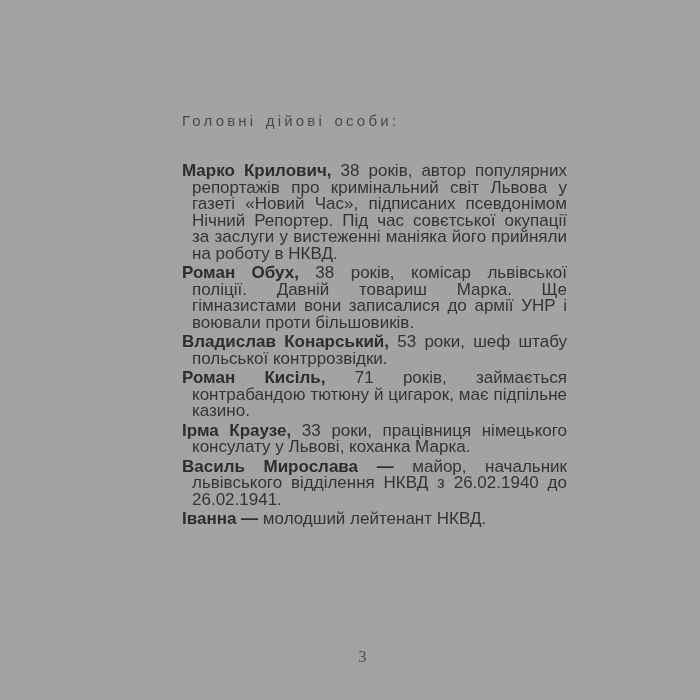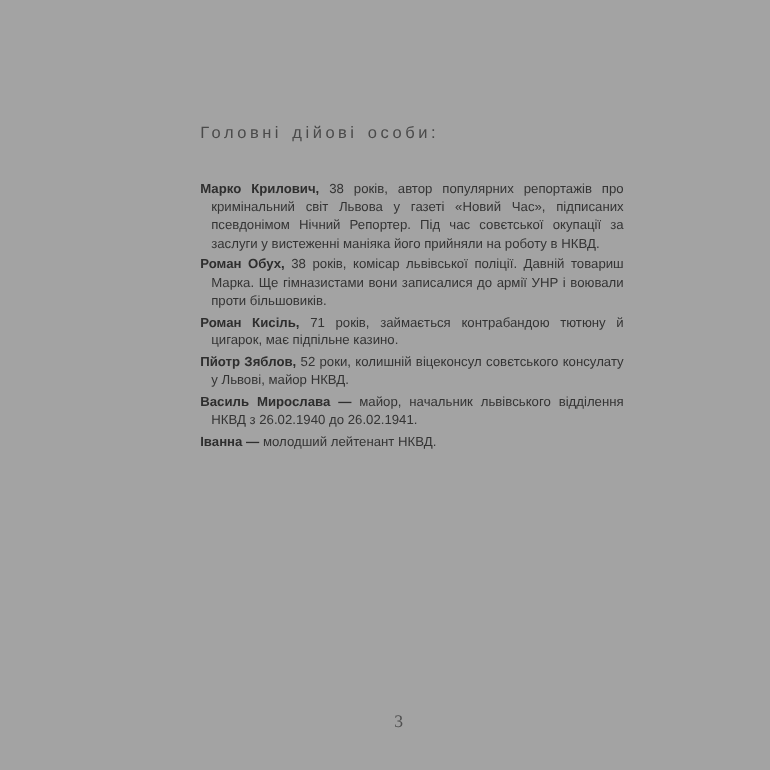--- a/index.html
+++ b/index.html
@@ -22,21 +22,21 @@
     font-size:15px;
     font-weight:400;
     line-height:18px;
     letter-spacing:3.2px;
     word-spacing:2px;
     color:#4a4a4a;
   }
   .entries { margin-top:33px; }
   .entry {
     margin:0 0 3px 0;
-    font-size:12px;
+    font-size:17px;
     line-height:16.5px;
     color:#343434;
     text-align:justify;
     padding-left:10px;
     text-indent:-10px;
     -webkit-hyphens:manual;
     hyphens:manual;
   }
   .entry .name { font-weight:700; color:#2e2e2e; }
   .folio {
@@ -52,21 +52,22 @@
 </head>
 <body>
 
 <div class="page">
   <div class="content">
     <h1 class="heading">Головні дійові особи:</h1>
 
     <div class="entries">
       <p class="entry"><strong class="name">Марко Крилович,</strong> <span>38 років, автор популярних репортажів про кримінальний світ Львова у газеті «Новий Час», під­писаних псевдонімом Нічний Репортер. Під час совєтської окупації за заслуги у вистеженні маніяка його прийняли на роботу в НКВД.</span></p>
       <p class="entry"><strong class="name">Роман Обух,</strong> <span>38 років, комісар львівської поліції. Давній то­вариш Марка. Ще гімназистами вони записалися до армії УНР і воювали проти більшовиків.</span></p>
+      <p class="entry"><strong class="name">Владислав Конарський,</strong> <span>53 роки, шеф штабу польської контр­розвідки.</span></p>
       <p class="entry"><strong class="name">Роман Кисіль,</strong> <span>71 років, займається контрабандою тютюну й цигарок, має підпільне казино.</span></p>
-      <p class="entry"><strong class="name">Пйотр Зяблов,</strong> <span>52 роки, колишній віцеконсул совєтського консулату у Львові, майор НКВД.</span></p>
+      <p class="entry"><strong class="name">Ірма Краузе,</strong> <span>33 роки, працівниця німецького консулату у Львові, коханка Марка.</span></p>
       <p class="entry"><strong class="name">Василь Мирослава —</strong> <span>майор, начальник львівського відділен­ня НКВД з 26.02.1940 до 26.02.1941.</span></p>
       <p class="entry"><strong class="name">Іванна —</strong> <span>молодший лейтенант НКВД.</span></p>
     </div>
   </div>
 
   <div class="folio">3</div>
 </div>
 
 </body></html>

